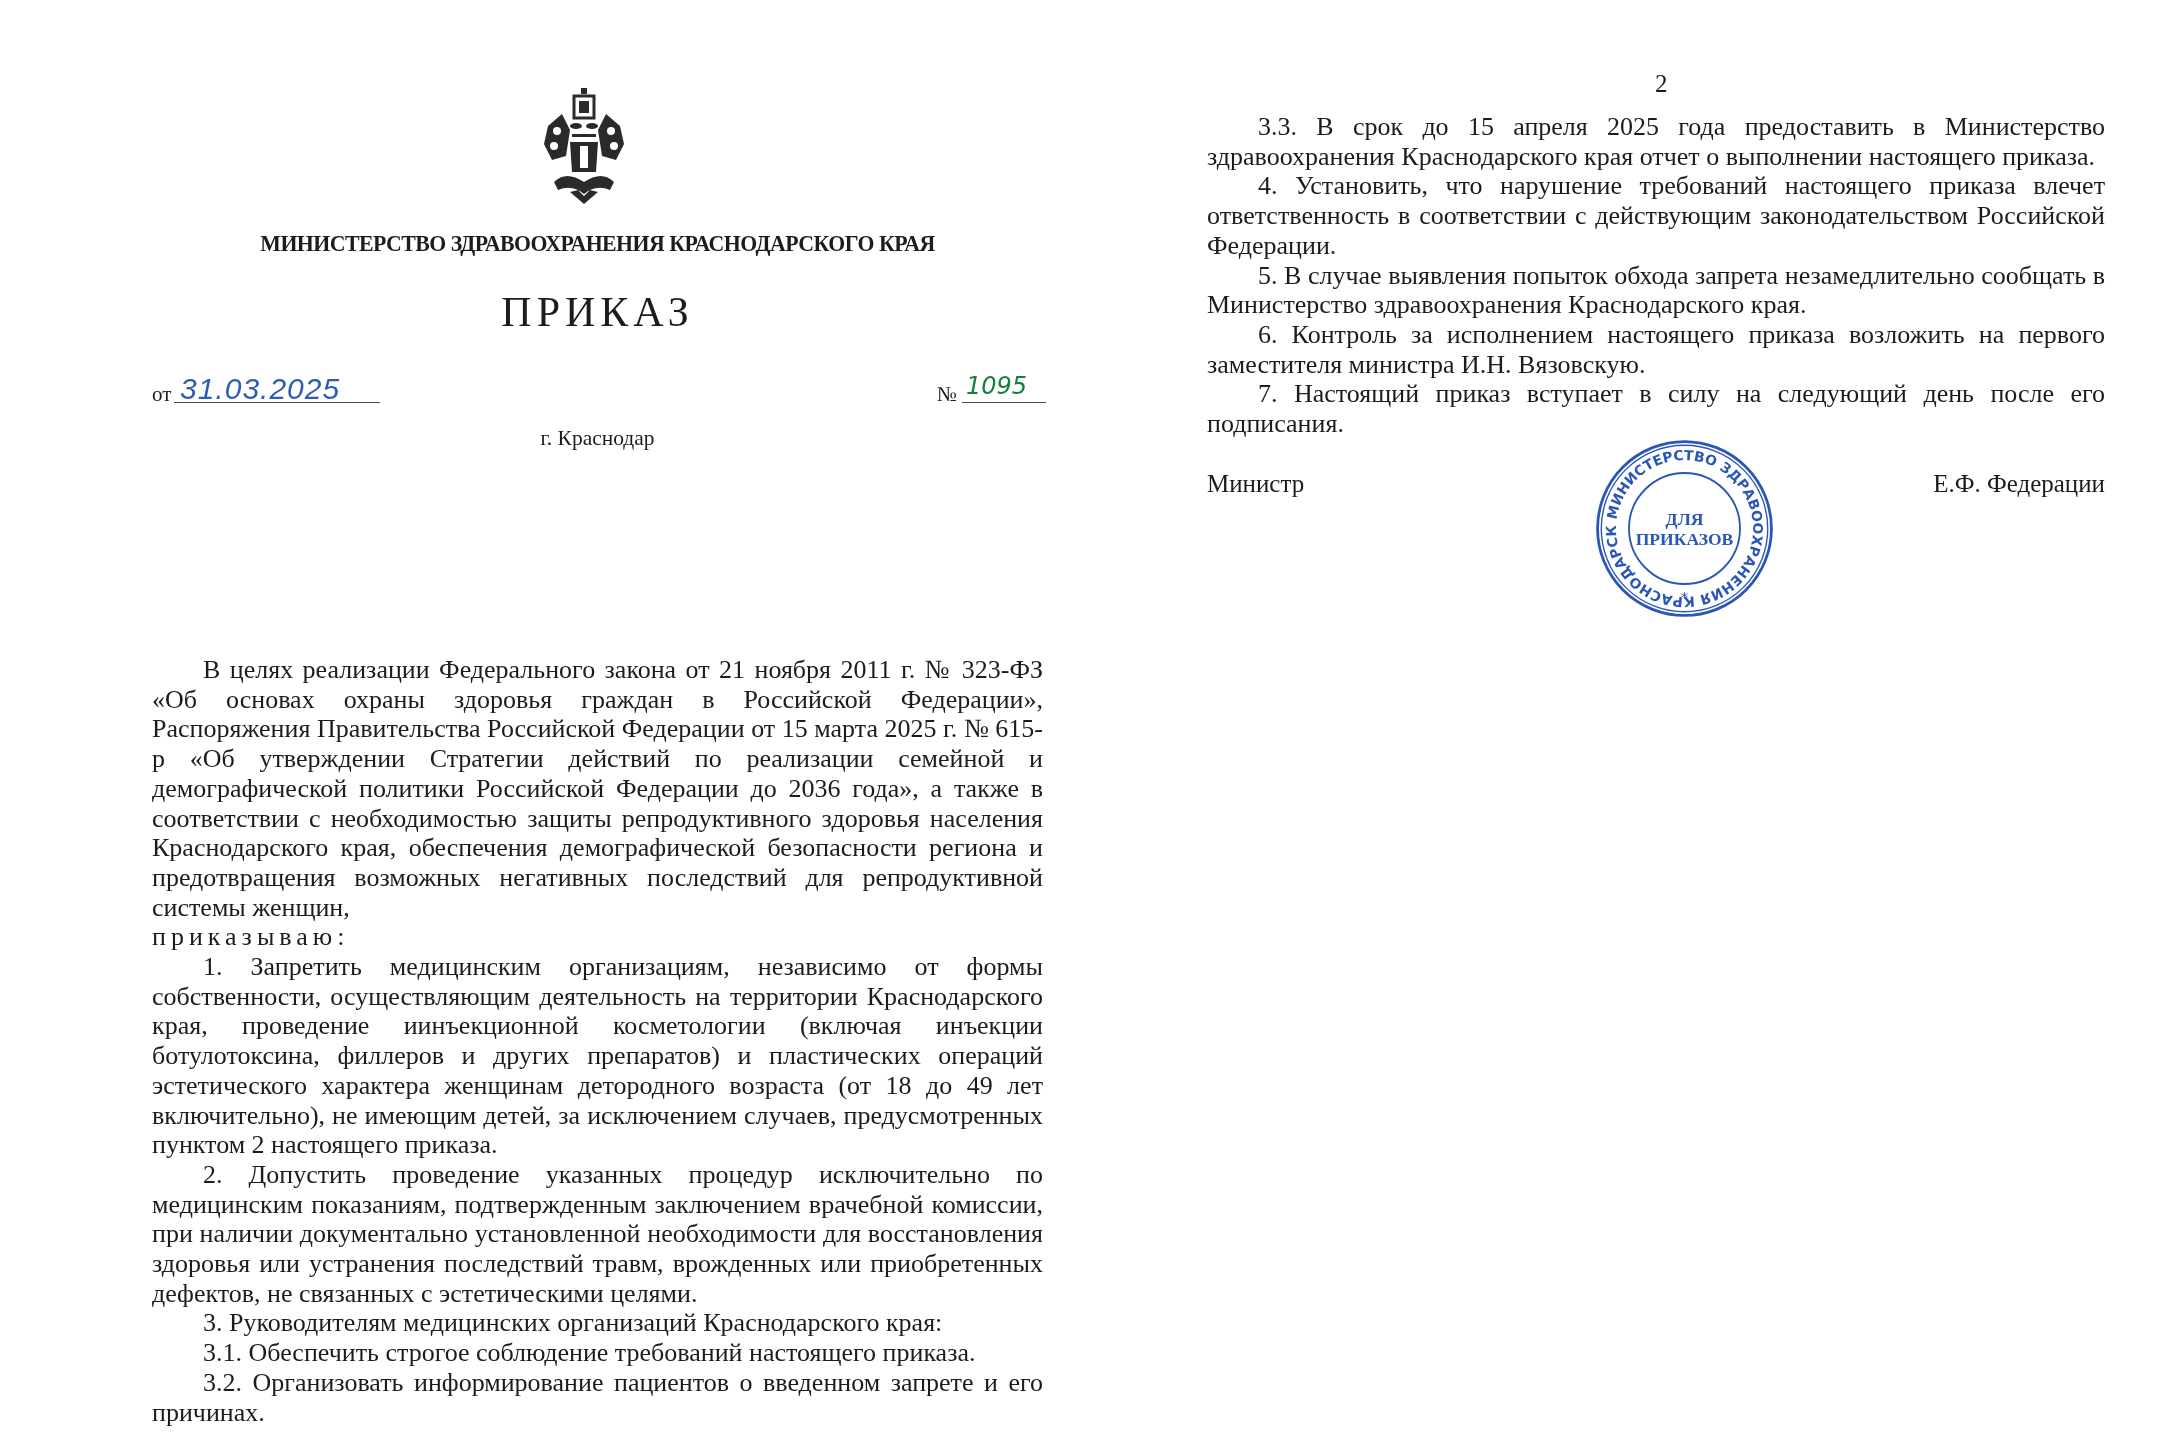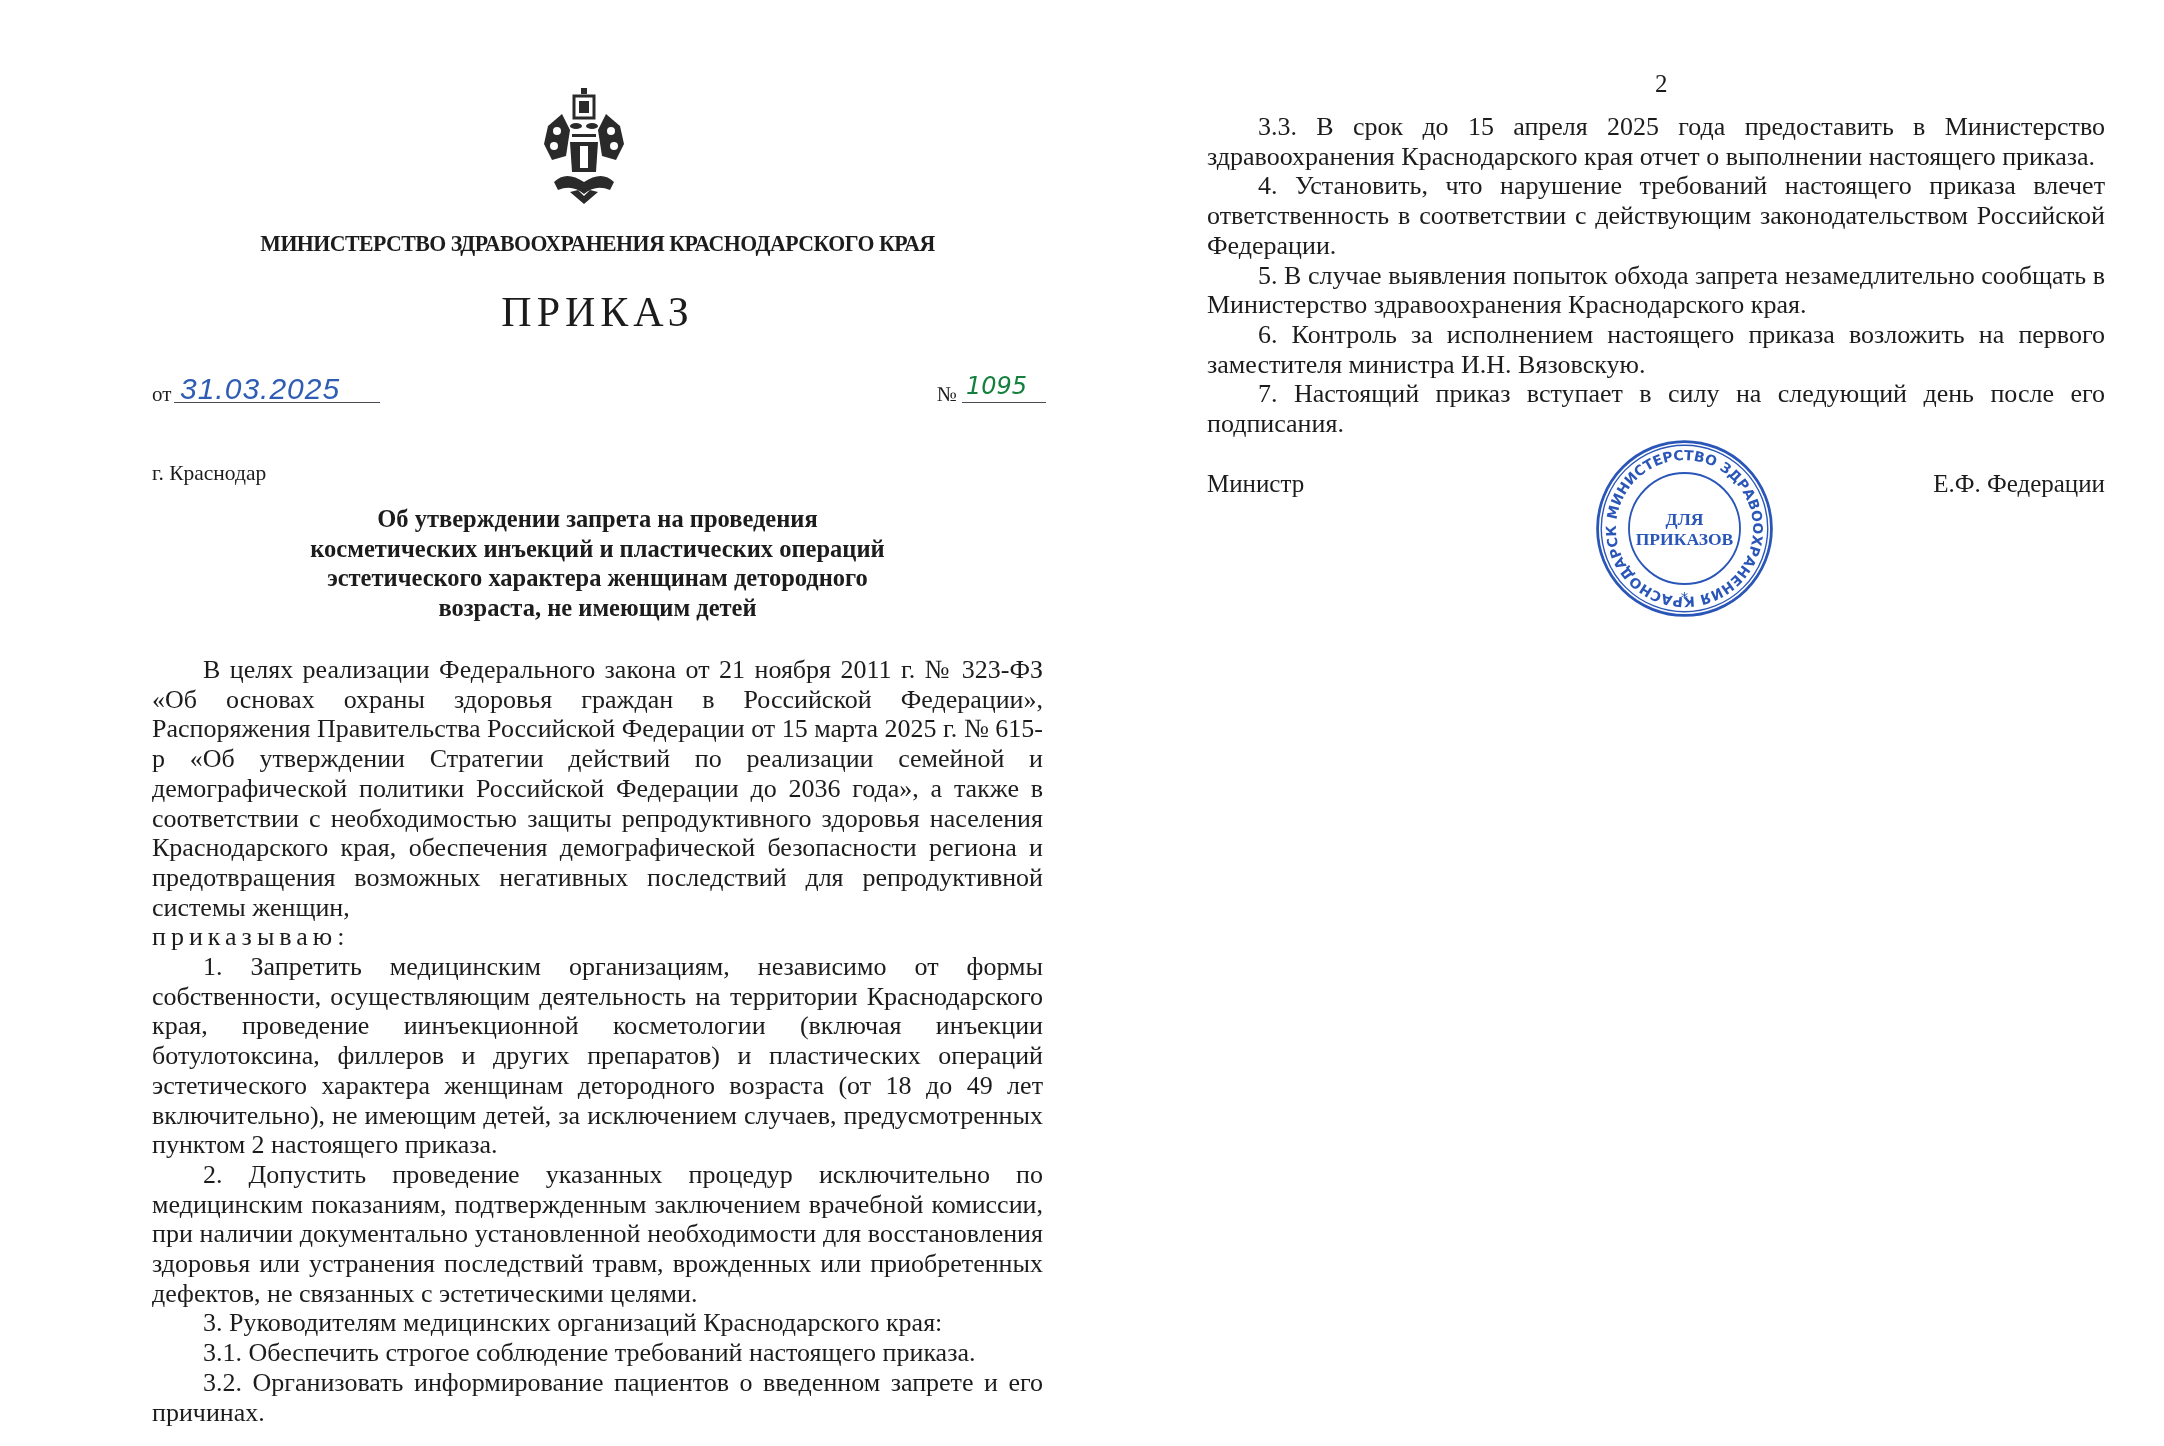--- a/index.html
+++ b/index.html
@@ -32,21 +32,21 @@
   }
   .num-prefix { position: absolute; left: 785px; top: 10px; font-size: 21px; }
   .num-value {
     position: absolute; left: 810px; top: 0; width: 80px; height: 30px;
     border-bottom: 1.5px solid #4b4b55;
     font-family: "DejaVu Sans", sans-serif; font-style: italic;
     font-size: 24px; color: #15803d; padding-left: 4px;
   }
   .city {
     position: absolute; left: 152px; width: 891px; top: 426px;
-    text-align: left; font-size: 21.5px; margin-top: 35px;
+    text-align: center; font-size: 21.5px;
   }
   .doc-subject {
     position: absolute; left: 152px; width: 891px; top: 504px;
     text-align: center; font-weight: bold; font-size: 24.5px; line-height: 29.5px;
   }
   .doc-subject div { white-space: nowrap; }
 
   .body {
     position: absolute; font-size: 26px; line-height: 29.7px;
     text-align: justify; text-align-last: auto;
@@ -94,26 +94,20 @@
 
   <div class="date-row">
     <span class="date-prefix">от</span>
     <span class="date-value">31.03.2025</span>
     <span class="num-prefix">№</span>
     <span class="num-value">1095</span>
   </div>
 
   <div class="city">г. Краснодар</div>
 
-  <div class="doc-subject">
-    <div>Об утверждении запрета на проведения</div>
-    <div>косметических инъекций и пластических операций</div>
-    <div>эстетического характера женщинам детородного</div>
-    <div>возраста, не имеющим детей</div>
-  </div>
 
   <div class="body body-p1">
     <p class="para">В целях реализации Федерального закона от 21 ноября 2011 г. № 323-ФЗ «Об основах охраны здоровья граждан в Российской Федерации», Распоряжения Правительства Российской Федерации от 15 марта 2025 г. № 615-р «Об утверждении Стратегии действий по реализации семейной и демографической политики Российской Федерации до 2036 года», а также в соответствии с необходимостью защиты репродуктивного здоровья населения Краснодарского края, обеспечения демографической безопасности региона и предотвращения возможных негативных последствий для репродуктивной системы женщин,</p>
     <p class="para spaced">приказываю:</p>
     <p class="para">1. Запретить медицинским организациям, независимо от формы собственности, осуществляющим деятельность на территории Краснодарского края, проведение иинъекционной косметологии (включая инъекции ботулотоксина, филлеров и других препаратов) и пластических операций эстетического характера женщинам детородного возраста (от 18 до 49 лет включительно), не имеющим детей, за исключением случаев, предусмотренных пунктом 2 настоящего приказа.</p>
     <p class="para">2. Допустить проведение указанных процедур исключительно по медицинским показаниям, подтвержденным заключением врачебной комиссии, при наличии документально установленной необходимости для восстановления здоровья или устранения последствий травм, врожденных или приобретенных дефектов, не связанных с эстетическими целями.</p>
     <p class="para">3. Руководителям медицинских организаций Краснодарского края:</p>
     <p class="para">3.1. Обеспечить строгое соблюдение требований настоящего приказа.</p>
     <p class="para">3.2. Организовать информирование пациентов о введенном запрете и его причинах.</p>
   </div>

